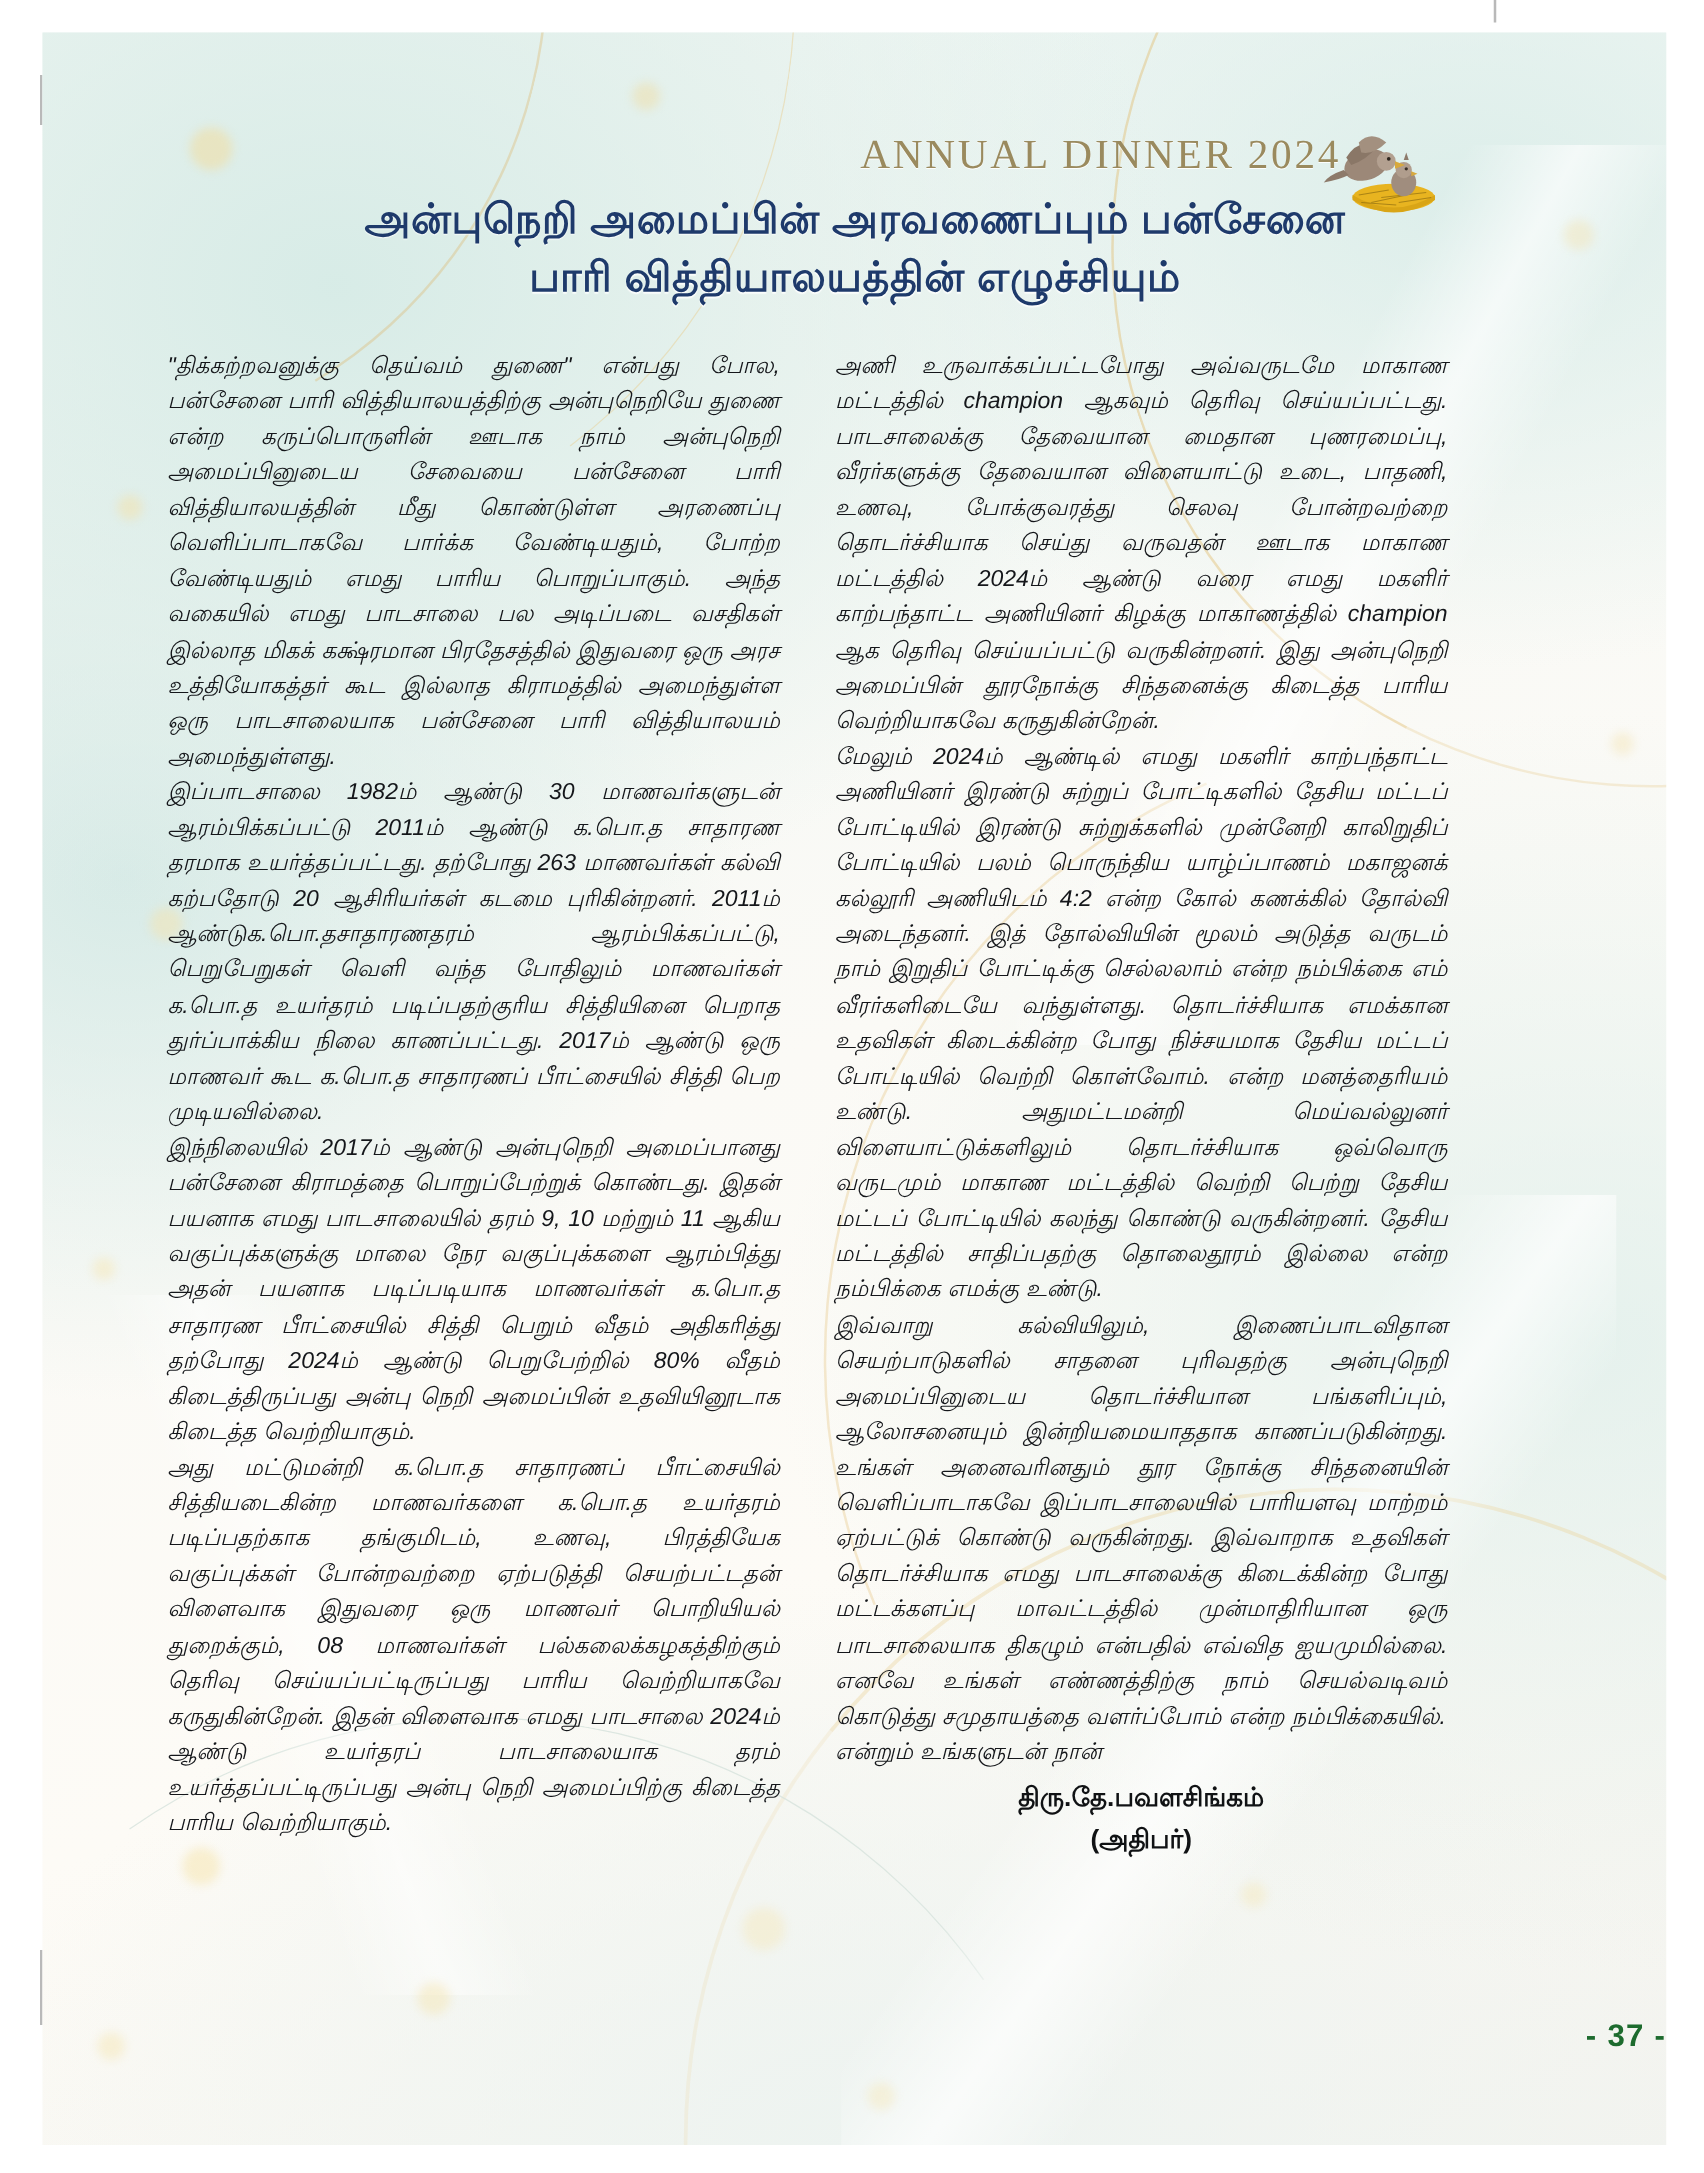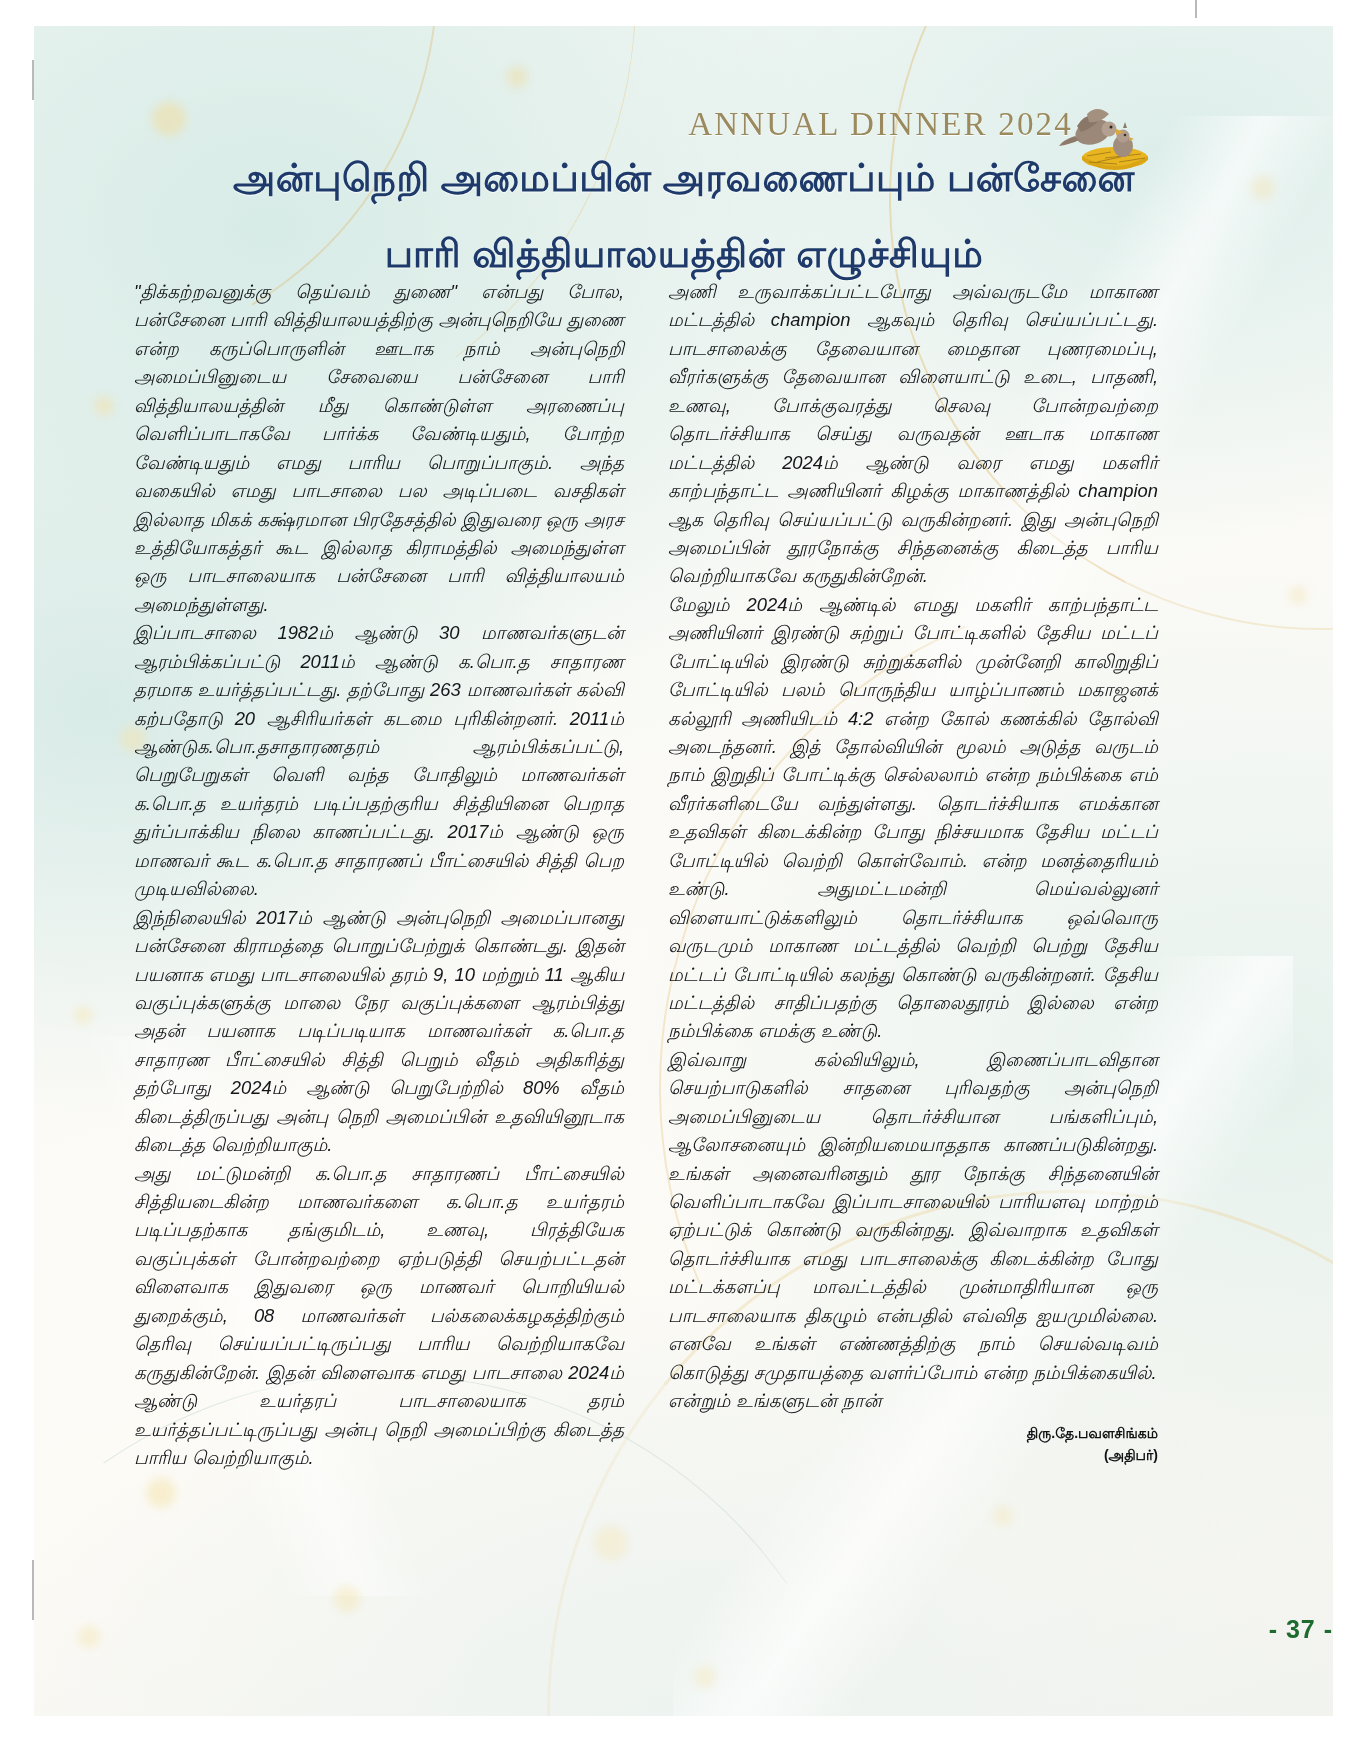--- a/index.html
+++ b/index.html
@@ -69,26 +69,26 @@
     text-shadow:0 1px 0 rgba(255,255,255,.9);
   }
   .nest-logo{position:absolute;right:170px;top:-14px;width:110px;height:96px;}
 
   
   .headline{
     position:absolute;left:70px;top:126px;width:1160px;
     text-align:center;
     color:#1e3a6b;
     font-weight:bold;
-    font-size:38px;
+    font-size:33px;
     line-height:1.42;
     letter-spacing:.5px;
     text-shadow:0 1px 1px rgba(255,255,255,.85);
   }
-  .headline .l2{display:block;margin-top:22px;}
+  .headline .l2{display:block;}
 
   
   .columns{
     position:absolute;left:100px;top:252px;
     width:1110px;height:1200px;
     display:flex;gap:44px;
   }
   .col{width:490px;}
   .col p{
     margin:0;
@@ -98,24 +98,24 @@
     text-align-last:left;
     font-style:italic;
     color:#14161a;
     hyphens:none;
     word-spacing:.5px;
   }
   .col p + p{margin-top:0;font-style:italic;}
 
   .sig{
     margin-top:6px;
-    text-align:right;
+    text-align:center;
     font-style:normal;
     font-weight:bold;
-    font-size:14px;
+    font-size:21px;
     line-height:1.58;
     color:#101214;
   }
   .sig div{display:block;}
 
   
   .pagenum{
     position:absolute;left:0;bottom:72px;width:1299px;
     text-align:right;
     font-weight:bold;font-size:25px;

